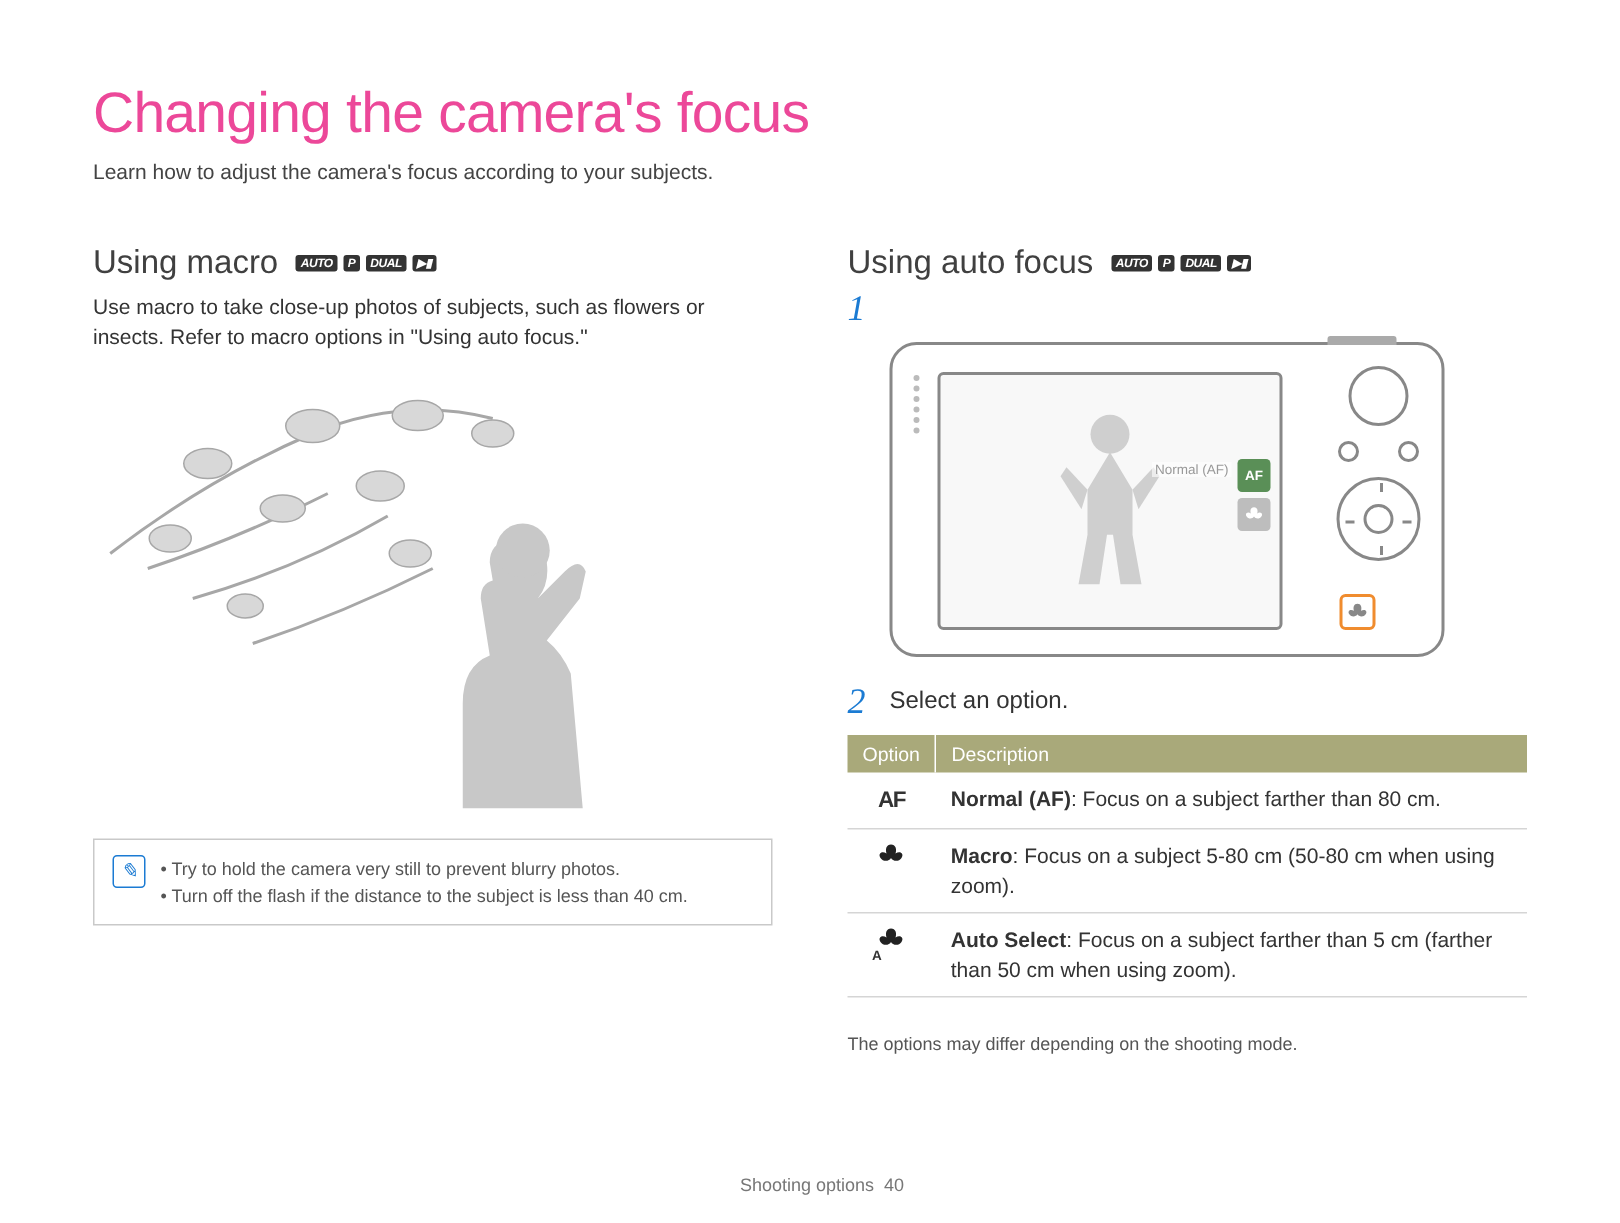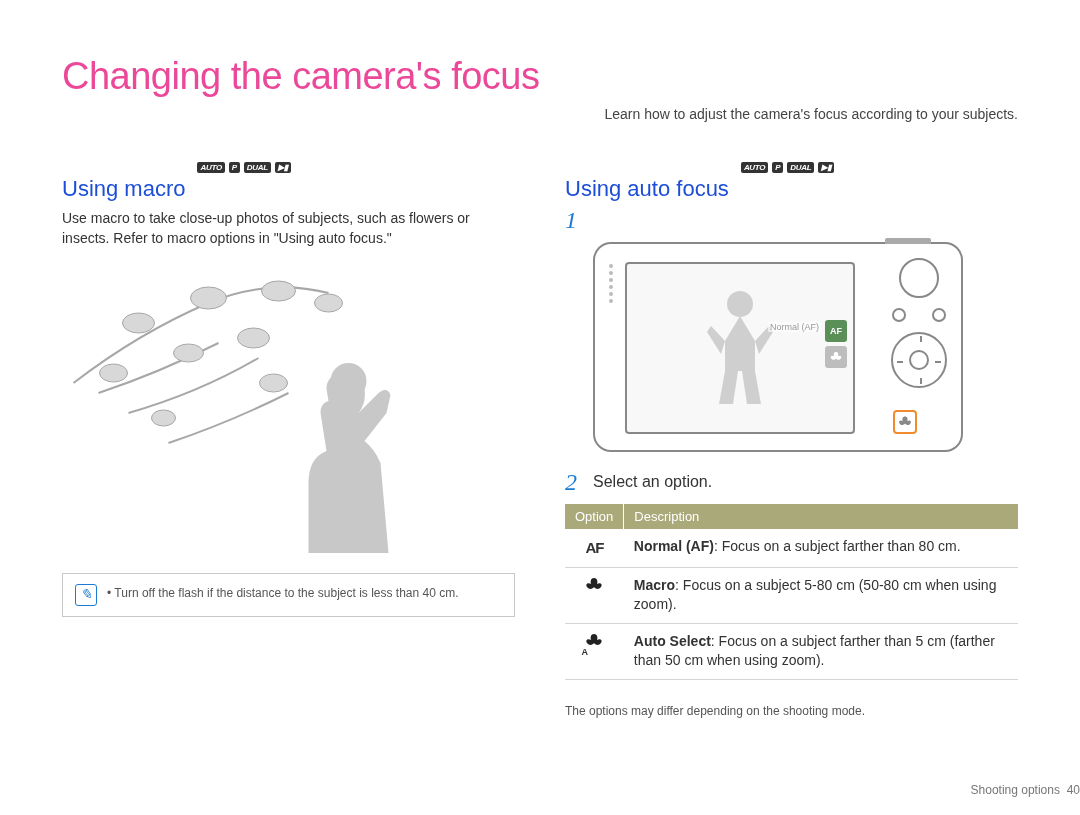--- a/index.html
+++ b/index.html
@@ -15,42 +15,40 @@
   .page-title {
     font-size: 38px;
     font-weight: 400;
     color: #ec4899;
     letter-spacing: -0.5px;
     margin-bottom: 8px;
   }
   .page-sub {
     font-size: 14px;
     color: #444;
-    margin-bottom: 10px;
-    text-align: right;
+    margin-bottom: 40px;
   }
   .columns {
     display: flex;
     gap: 50px;
   }
   .col {
     flex: 1;
     min-width: 0;
   }
   .section-title-row {
     display: flex;
     align-items: center;
     gap: 12px;
     margin-bottom: 6px;
   }
   .section-title {
     font-size: 22px;
     font-weight: 400;
-    color: #1d4ed8;
-    margin-top: 44px;
+    color: #404040;
   }
   .mode-icons { display: flex; gap: 4px; align-items: flex-start; font-style: italic; }
   .mode-icon {
     font-size: 8px;
     background: #333;
     color: #fff;
     padding: 1px 3px;
     border-radius: 2px;
     font-weight: bold;
     letter-spacing: -0.3px;
@@ -210,21 +208,21 @@
     vertical-align: top;
     line-height: 1.4;
   }
   .opt-table tbody td:first-child { text-align:center; width:58px;}
   .opt-icon-af { font-weight:bold; font-size:15px; font-family: Arial; letter-spacing:-1px;}
   .foot-note { font-size: 12px; color: #555; margin-top: 24px; }
   .page-footer {
     position: absolute;
     bottom: 18px;
     left: 16px; right: 0;
-    text-align: right;
+    text-align: center;
     font-size: 12px;
     color: #777;
   }
 </style>
 </head>
 <body>
 
 <h1 class="page-title">Changing the camera's focus</h1>
 <p class="page-sub">Learn how to adjust the camera's focus according to your subjects.</p>
 
@@ -267,20 +265,21 @@
         <g fill="#c8c8c8">
           <path d="M240 290 L240 220 Q240 195 258 188 L252 150 Q252 140 260 138 L258 126 Q258 112 274 110 Q293 108 296 126 Q298 140 290 150 L308 132 Q318 122 322 132 L318 150 L296 178 Q306 186 312 200 L320 290 Z"></path>
           <circle cx="280" cy="118" r="18"></circle>
         </g>
       </svg>
     </div>
 
     <div class="note-box">
       <div class="note-icon">✎</div>
       <ul class="note-list">
+        <li>Try to hold the camera very still to prevent blurry photos.</li>
         <li>Turn off the flash if the distance to the subject is less than 40 cm.</li>
       </ul>
     </div>
   </div>
 
   <div class="col">
     <div class="section-title-row">
       <h2 class="section-title">Using auto focus</h2>
       <div class="mode-icons">
         <span class="mode-icon">AUTO</span>

